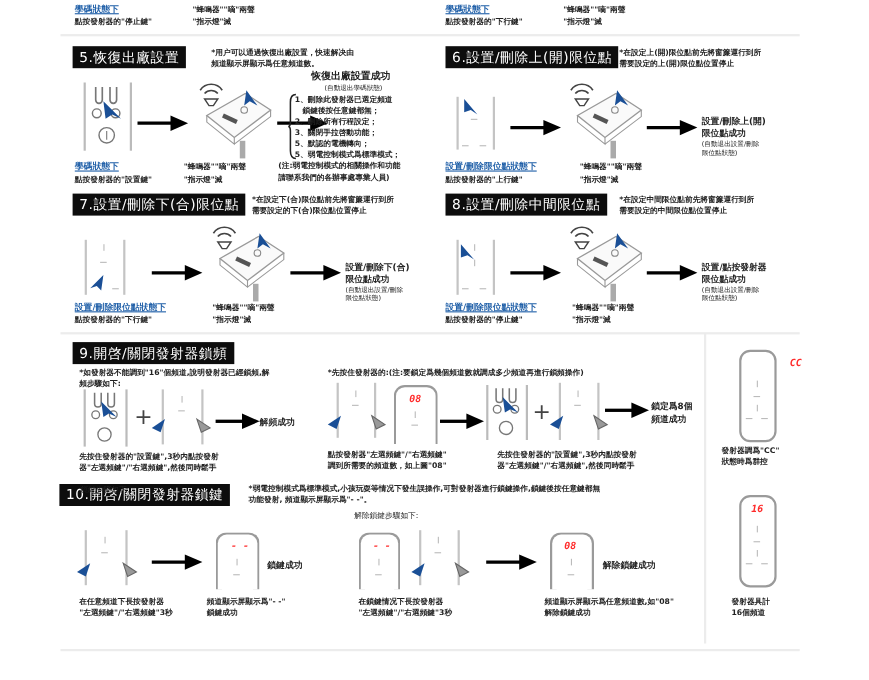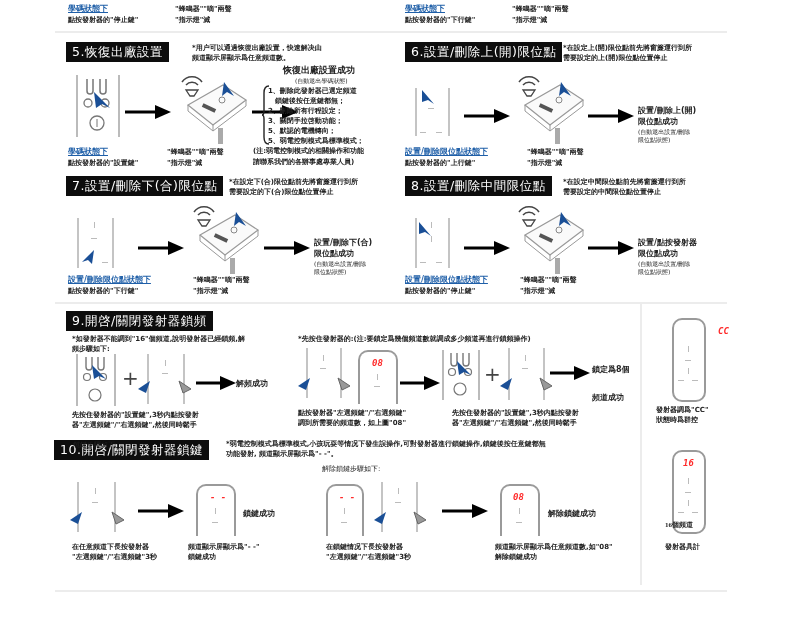--- a/index.html
+++ b/index.html
@@ -295,21 +295,21 @@
     <path d="M14 2 L2 10 L10 14 Z" fill="#1a4f96"></path>
   </svg>
 <svg width="16" height="16" style="left:538px;top:376px;">
     <path d="M2 2 L14 10 L6 14 Z" fill="#999" stroke="#666"></path>
   </svg>
 <svg width="40" height="14" style="left:550px;top:366px;">
     <path d="M0 7 H26" stroke="#000" stroke-width="3"></path>
     <path d="M24 0 L40 7 L24 14 Z" fill="#000"></path>
   </svg>
 <div class="abs t8" style="left:592px;top:364px;">鎖定爲8個</div>
-<div class="abs t8" style="left:592px;top:392px;">頻道成功</div>
+<div class="abs t8" style="left:592px;top:376px;">頻道成功</div>
 
 <div class="abs t7" style="left:298px;top:408px;font-weight:bold;">點按發射器"左選頻鍵"/"右選頻鍵"</div>
 <div class="abs t7" style="left:298px;top:418px;font-weight:bold;">調到所需要的頻道數，如上圖"08"</div>
 <div class="abs t7" style="left:452px;top:408px;font-weight:bold;">先按住發射器的"設置鍵",3秒内點按發射</div>
 <div class="abs t7" style="left:452px;top:418px;font-weight:bold;">器"左選頻鍵"/"右選頻鍵",然後同時鬆手</div>
 
 <div class="remote" style="left:672px;top:318px;width:30px;height:80px;">
   <div class="seg" style="left:8px;top:6px;margin-left:36px;">CC</div>
   <div class="tick" style="left:14px;top:26px;width:1px;height:6px;"></div>
   <div class="tick" style="left:11px;top:40px;width:6px;height:1px;"></div>
@@ -383,15 +383,15 @@
 
 <div class="remote" style="left:672px;top:450px;width:30px;height:80px;">
   <div class="seg" style="left:9px;top:6px;">16</div>
   <div class="tick" style="left:14px;top:26px;width:1px;height:6px;"></div>
   <div class="tick" style="left:11px;top:40px;width:6px;height:1px;"></div>
   <div class="tick" style="left:14px;top:48px;width:1px;height:6px;"></div>
   <div class="tick" style="left:4px;top:60px;width:6px;height:1px;"></div>
   <div class="tick" style="left:18px;top:60px;width:6px;height:1px;"></div>
 </div>
 <div class="abs t7" style="left:665px;top:542px;font-weight:bold;">發射器具計</div>
-<div class="abs t7" style="left:665px;top:520px;font-weight:bold;font-family:Liberation Serif, serif;">16個頻道</div>
+<div class="abs t7" style="left:665px;top:552px;font-weight:bold;">16個頻道</div>
 
 <div class="hline" style="left:55px;top:590px;width:672px;"></div>
 
 </body></html>

